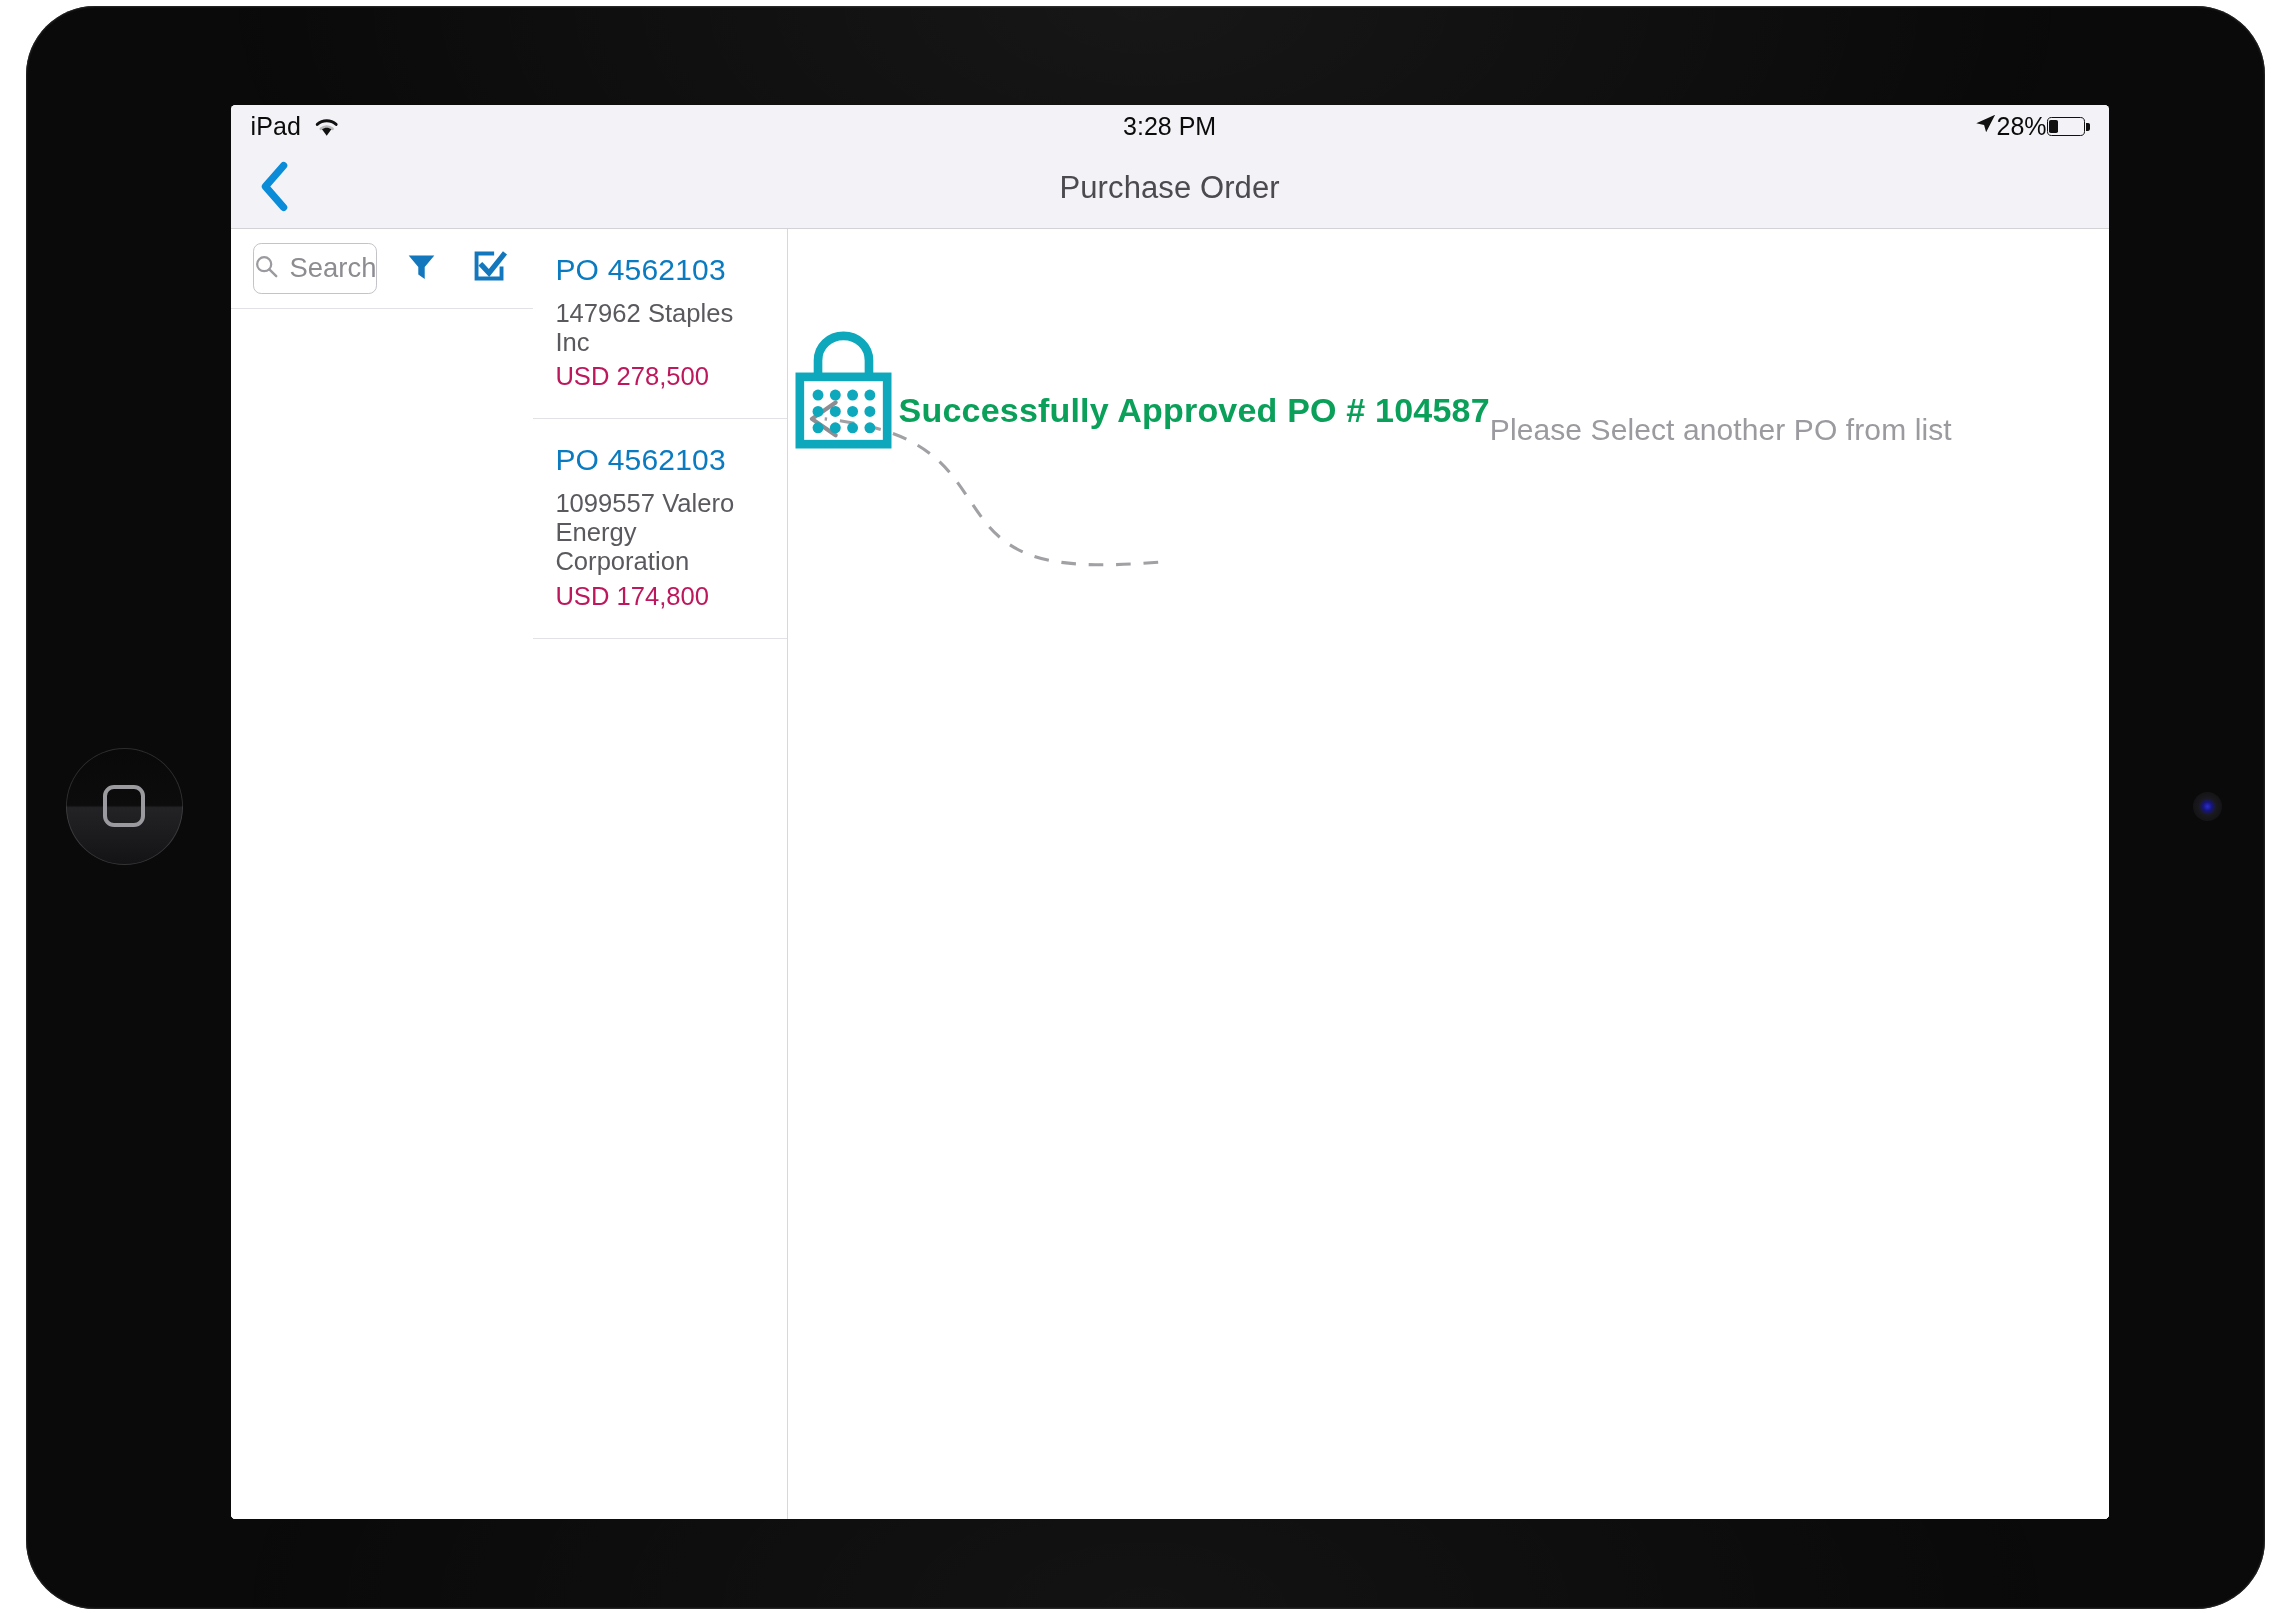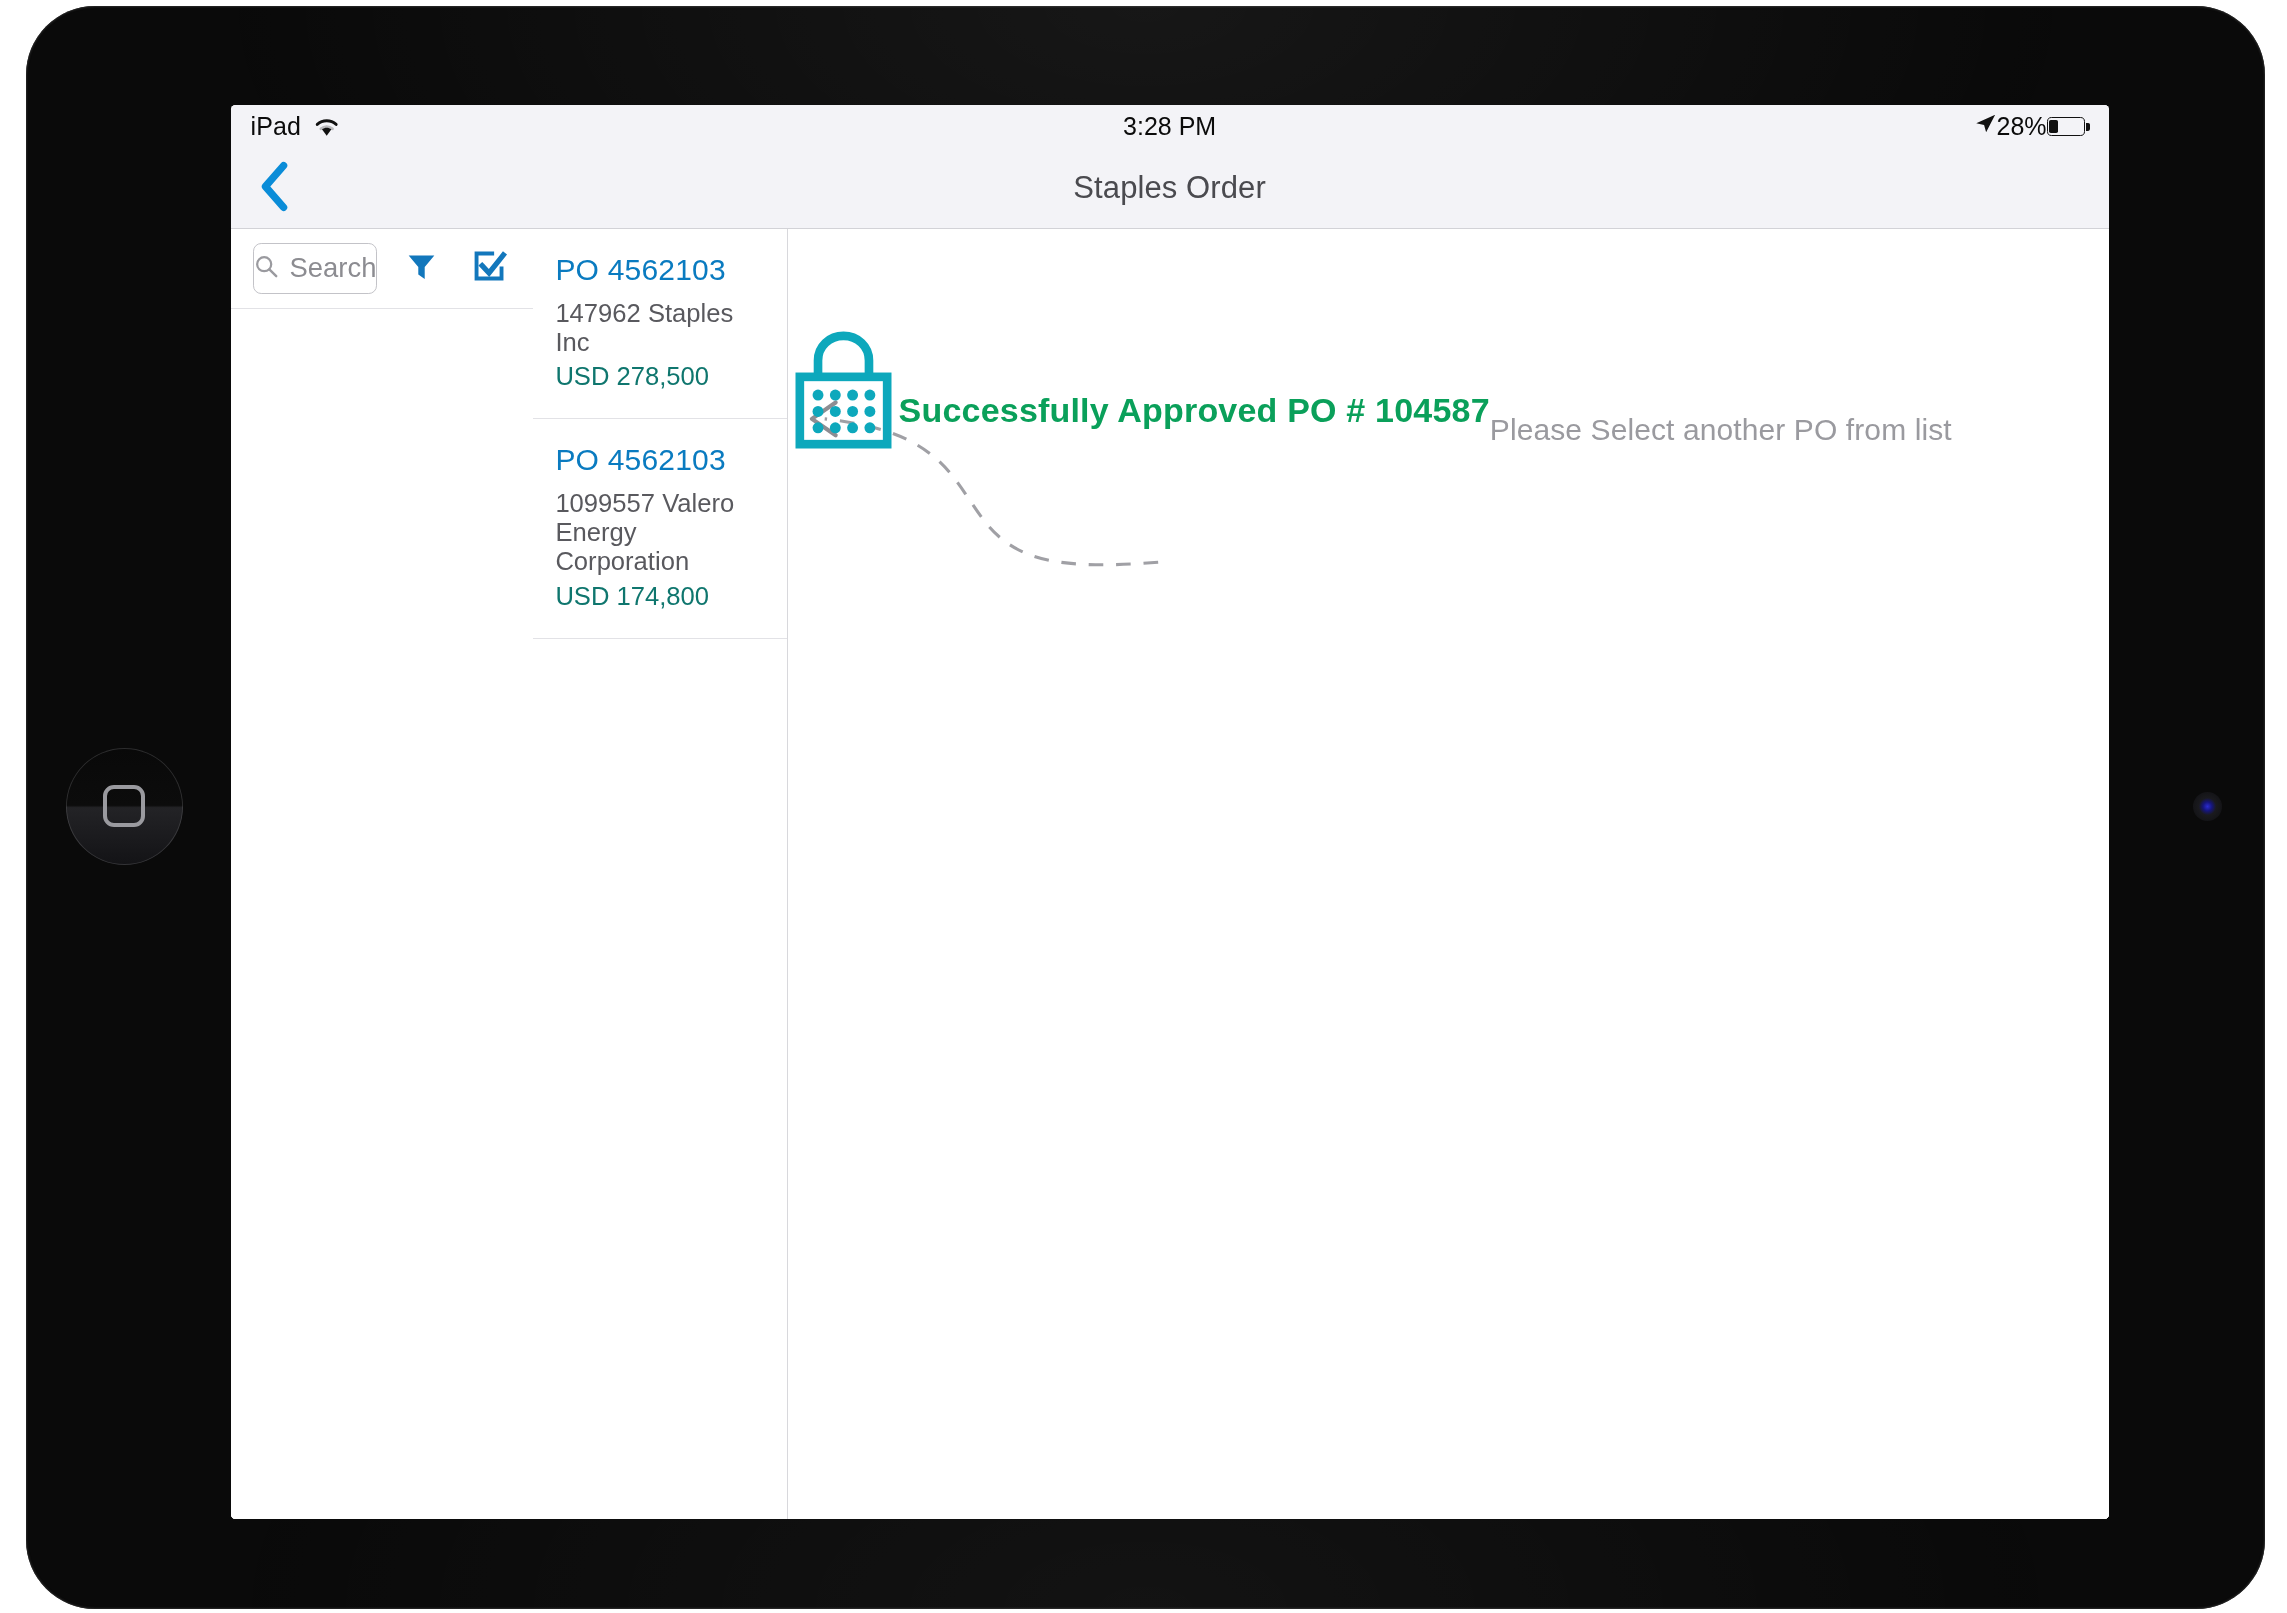--- a/index.html
+++ b/index.html
@@ -203,21 +203,21 @@
     background: #fff;
   }
   .po-row-id {
     font-size: 30px;
     font-weight: 400;
     color: #0a7bc0;
     letter-spacing: 0.2px;
     margin-bottom: 12px;
   }
   .po-row-vendor { font-size: 25.6px; color: #59595e; margin-bottom: 5.5px; }
-  .po-row-amount { font-size: 25.6px; color: #0f766e; }
+  .po-row-amount { font-size: 25.6px; color: #be185d; }
 
   
   #detail-panel {
     flex: 1 1 auto;
     background: #ffffff;
     position: relative;
     min-width: 0;
   }
   #empty-state {
     position: absolute;
@@ -284,21 +284,21 @@
     </div>
 
     <div id="nav-bar">
       <div id="back-button">
         <span>
           <svg width="31" height="51" viewBox="0 0 34 56">
             <path d="M27 5 L7 28 L27 51" fill="none" stroke="#0a8cd8" stroke-width="8" stroke-linecap="round" stroke-linejoin="round"></path>
           </svg>
         </span>
       </div>
-      <div id="nav-title">Staples Order</div>
+      <div id="nav-title">Purchase Order</div>
     </div>
 
     <div id="content">
 
       <div id="list-panel">
 
         <div id="search-row">
           <div id="search-field">
             <span>
               <svg width="25" height="25" viewBox="0 0 27 27">

